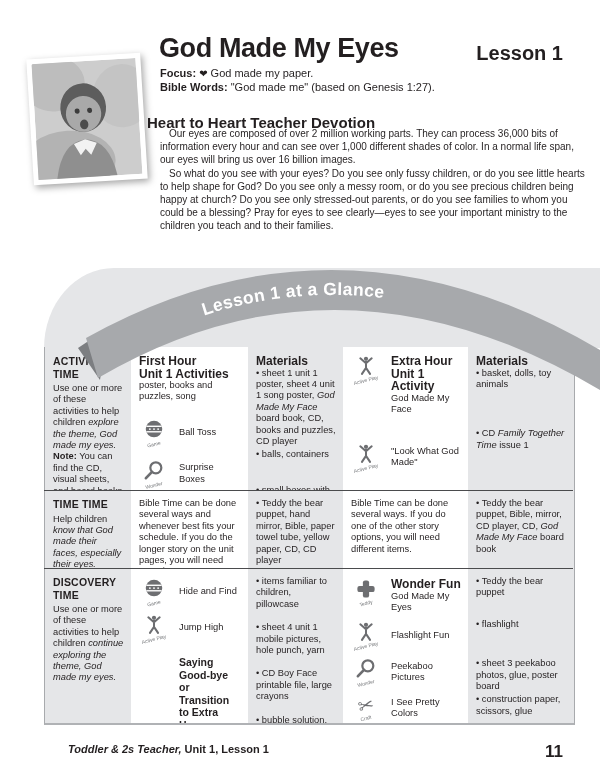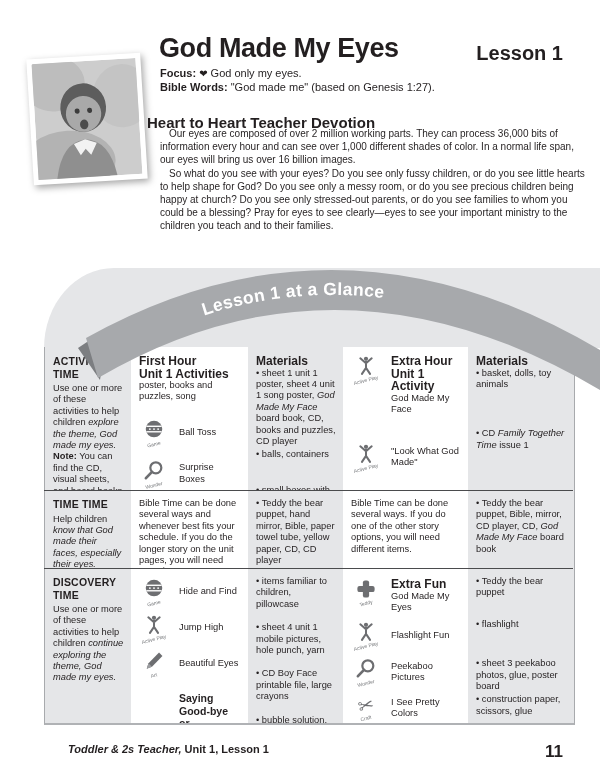--- a/index.html
+++ b/index.html
@@ -71,21 +71,21 @@
       <ellipse cx="47" cy="60" rx="4" ry="4.6" fill="#4c4c4c"></ellipse>
       <path d="M18 110 Q24 76 47 74 Q70 76 76 110 Z" fill="#8f8f8f"></path>
       <path d="M36 78 L47 74 L58 78 L52 89 L47 83 L42 89 Z" fill="#f2f2f2"></path>
     </svg>
   </div>
 
   <div class="title">God Made My Eyes</div>
   <div class="lesson-badge">Lesson 1</div>
 
   <div class="meta">
-    <div><b>Focus:</b> <span class="heart">❤</span><span> God only my eyes.</span></div>
+    <div><b>Focus:</b> <span class="heart">❤</span><span> God made my paper.</span></div>
     <div><b>Bible Words:</b><span> "God made me" (based on Genesis 1:27).</span></div>
   </div>
 
   <div class="devo-head">Heart to Heart Teacher Devotion</div>
   <div class="devo">
     <p>Our eyes are composed of over 2 million working parts. They can process 36,000 bits of information every hour and can see over 1,000 different shades of color. In a normal life span, our eyes will bring us over 16 billion images.</p>
     <p>So what do you see with your eyes? Do you see only fussy children, or do you see little hearts to help shape for God? Do you see only a messy room, or do you see precious children being happy at church? Do you see only stressed-out parents, or do you see families to whom you could be a blessing? Pray for eyes to see clearly—eyes to see your important ministry to the children you teach and to their families.</p>
   </div>
 
   <div class="plate-top"></div>
@@ -216,51 +216,41 @@
       <div class="item" style="margin-top:8px">
         <span class="ico">
           <svg viewBox="0 0 24 24">
               <circle cx="12" cy="4.2" r="2.3" fill="#6d6e71"></circle>
               <path d="M12 7.5 V14 M12 9 L5.8 3.6 M12 9 L18.2 3.6 M12 14 L7.6 20.6 M12 14 L16.4 20.6" stroke="#6d6e71" stroke-width="2.2" stroke-linecap="round" fill="none"></path>
             </svg>
           <span class="ico-cap">Active Play</span>
         </span>
         <span class="lbl">Jump High</span>
       </div>
-      <div class="item" style="margin-top:8px">
-        <span class="ico">
-          <svg viewBox="0 0 24 24">
-              <path d="M4 20.5 L6 14.5 L17.5 2.8 L21.2 6.5 L9.8 18.2 Z" fill="#6d6e71"></path>
-              <path d="M4 20.5 L6 14.5 L9.8 18.2 Z" fill="#9b9da0"></path>
-            </svg>
-          <span class="ico-cap">Art</span>
-        </span>
-        <span class="lbl">Beautiful Eyes</span>
-      </div>
       <div class="bold-note" style="margin:14px 0 0 40px">Saying Good-bye or Transition to Extra Hour</div>
     </div>
 
     <div class="cell g">
       <div class="bullet"><span>• items familiar to children, pillowcase</span></div>
       <div class="bullet" style="margin-top:12px"><span>• sheet 4 unit 1 mobile pictures, hole punch, yarn</span></div>
       <div class="bullet" style="margin-top:12px"><span>• CD Boy Face printable file, large crayons</span></div>
       <div class="bullet" style="margin-top:12px"><span>• bubble solution, CD </span></div>
     </div>
 
     <div class="cell w">
       <div class="item" style="margin-top:2px;align-items:flex-start">
         <span class="ico">
           <svg viewBox="0 0 24 24">
               <rect x="8.6" y="2.6" width="6.8" height="18.8" rx="2.4" fill="#6d6e71"></rect>
               <rect x="2.6" y="8.6" width="18.8" height="6.8" rx="2.4" fill="#6d6e71"></rect>
             </svg>
           <span class="ico-cap">Teddy</span>
         </span>
         <span class="lbl">
-          <span class="colhead" style="display:block">Extra Fun</span>
+          <span class="colhead" style="display:block">Wonder Fun</span>
           <span style="display:block">God Made My Eyes</span>
         </span>
       </div>
       <div class="item" style="margin-top:8px">
         <span class="ico">
           <svg viewBox="0 0 24 24">
               <circle cx="12" cy="4.2" r="2.3" fill="#6d6e71"></circle>
               <path d="M12 7.5 V14 M12 9 L5.8 3.6 M12 9 L18.2 3.6 M12 14 L7.6 20.6 M12 14 L16.4 20.6" stroke="#6d6e71" stroke-width="2.2" stroke-linecap="round" fill="none"></path>
             </svg>
           <span class="ico-cap">Active Play</span>

